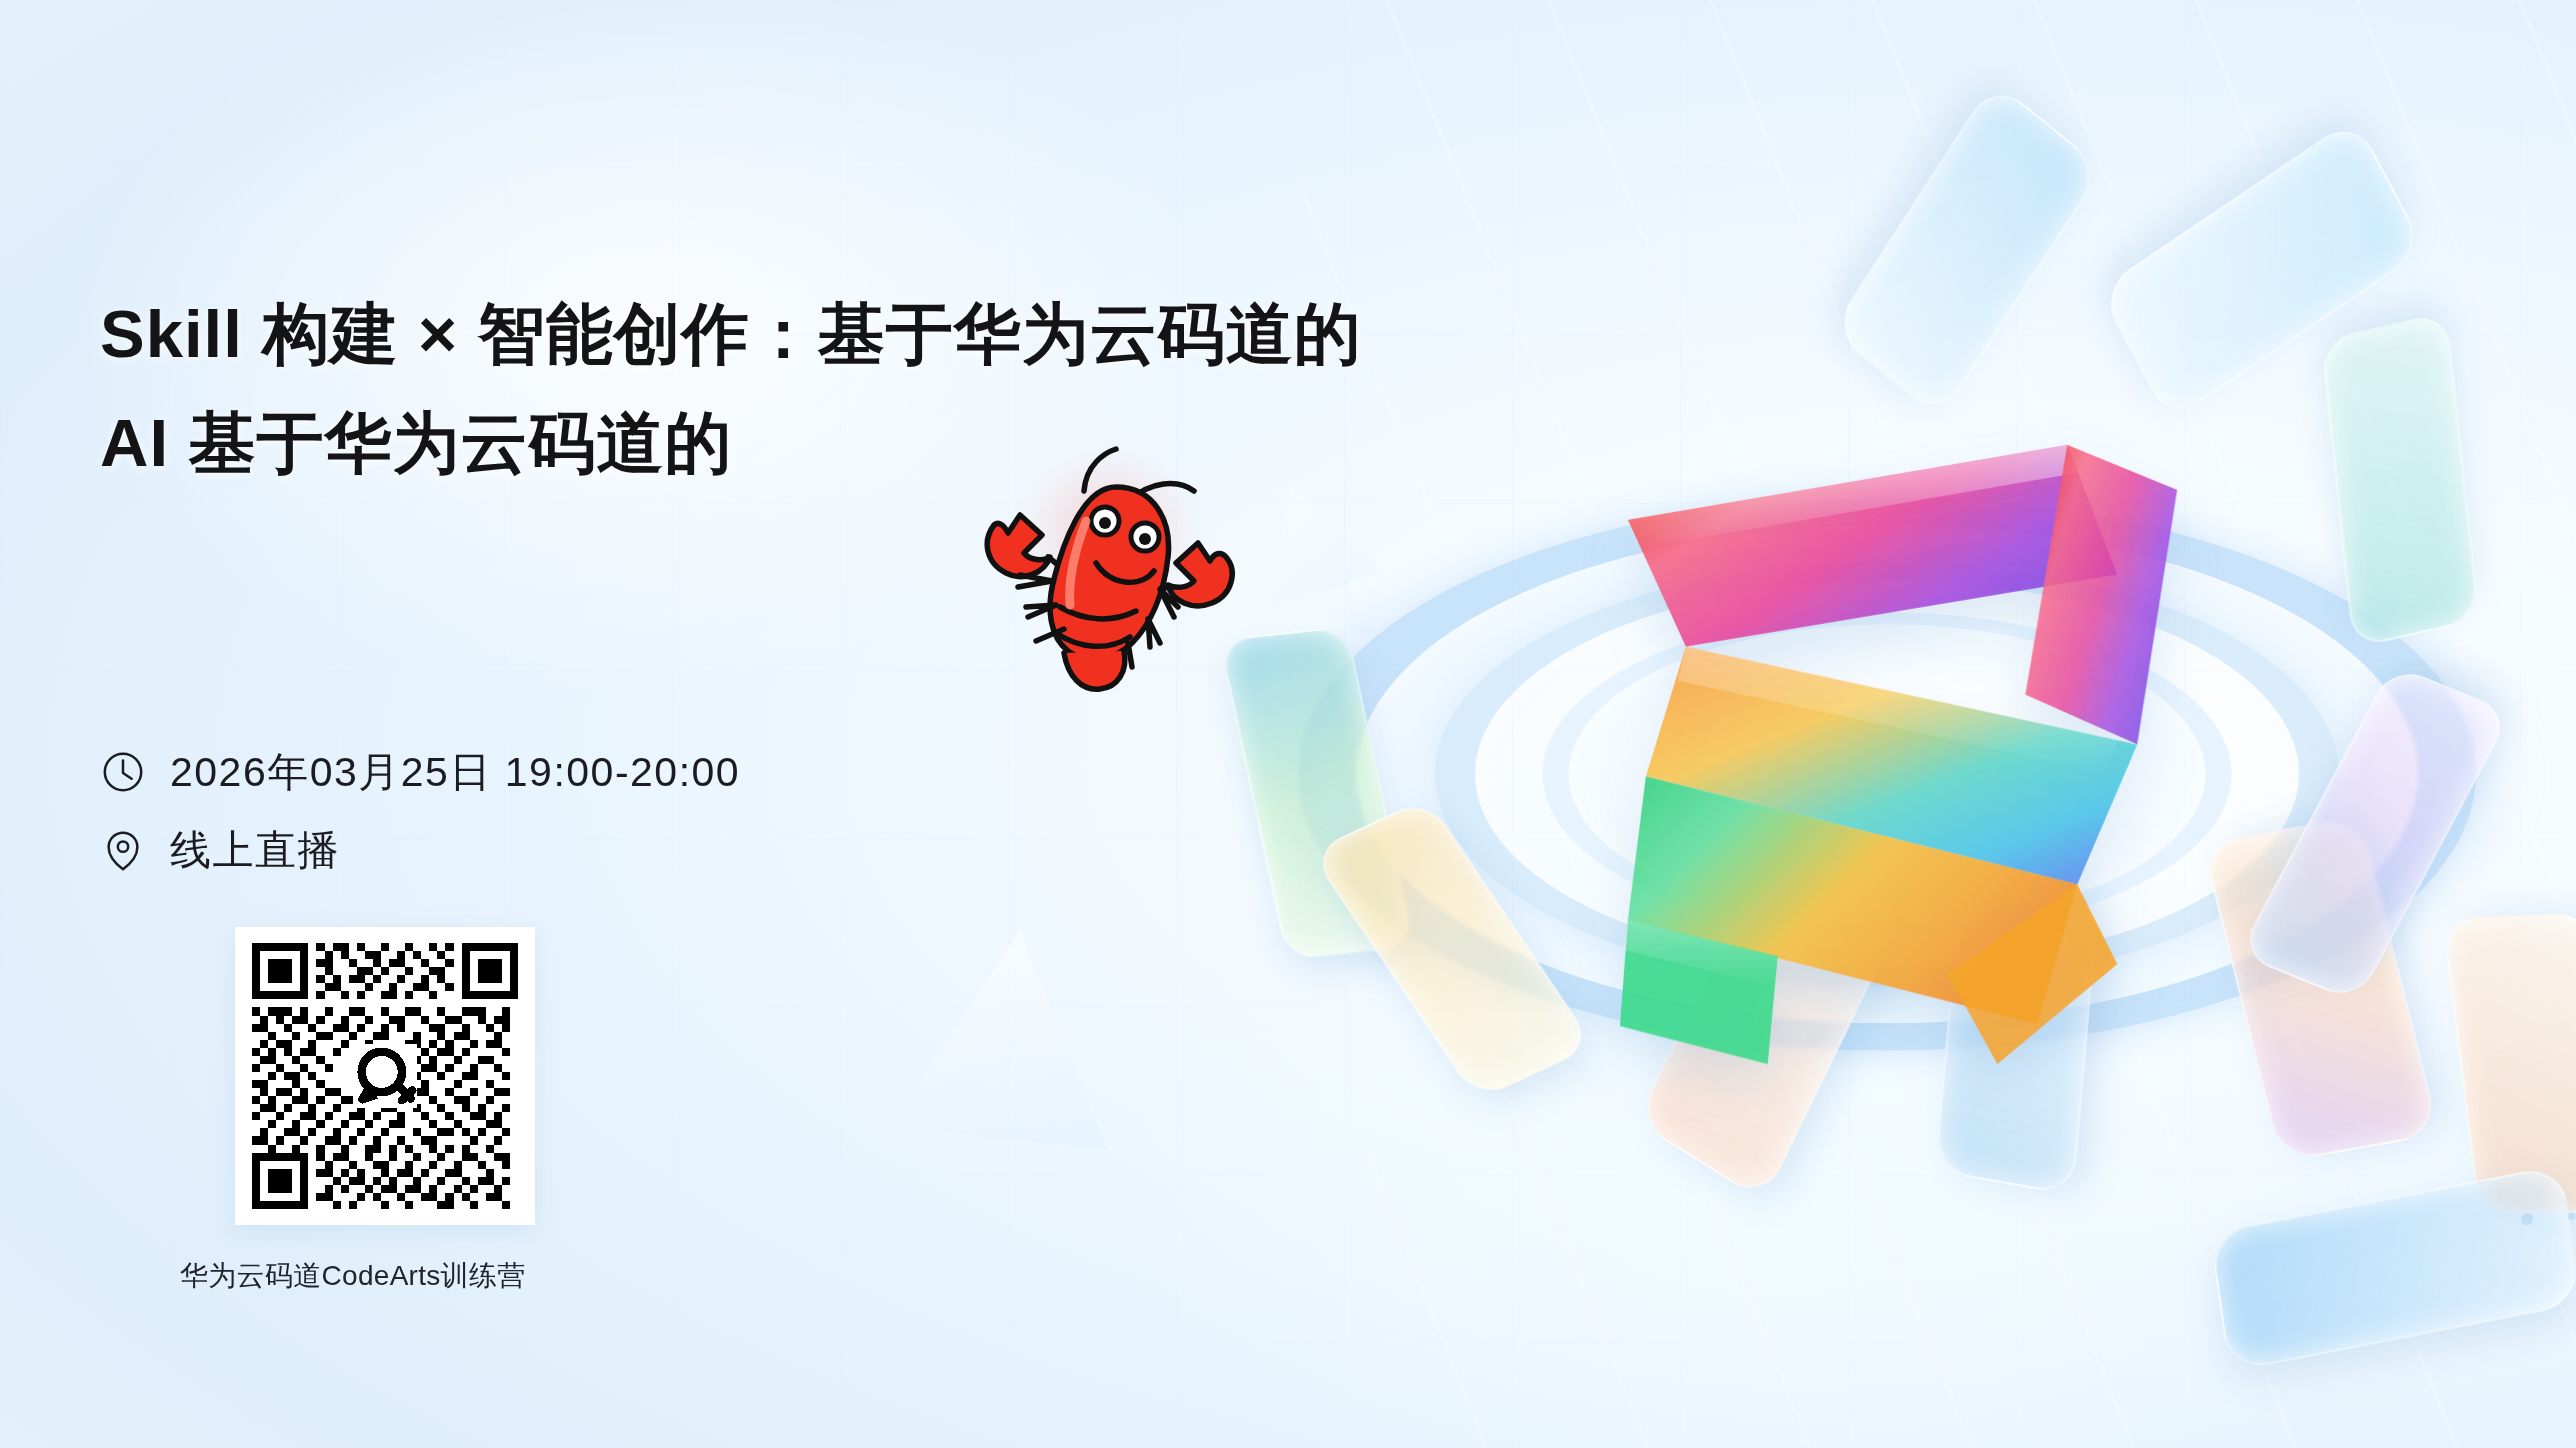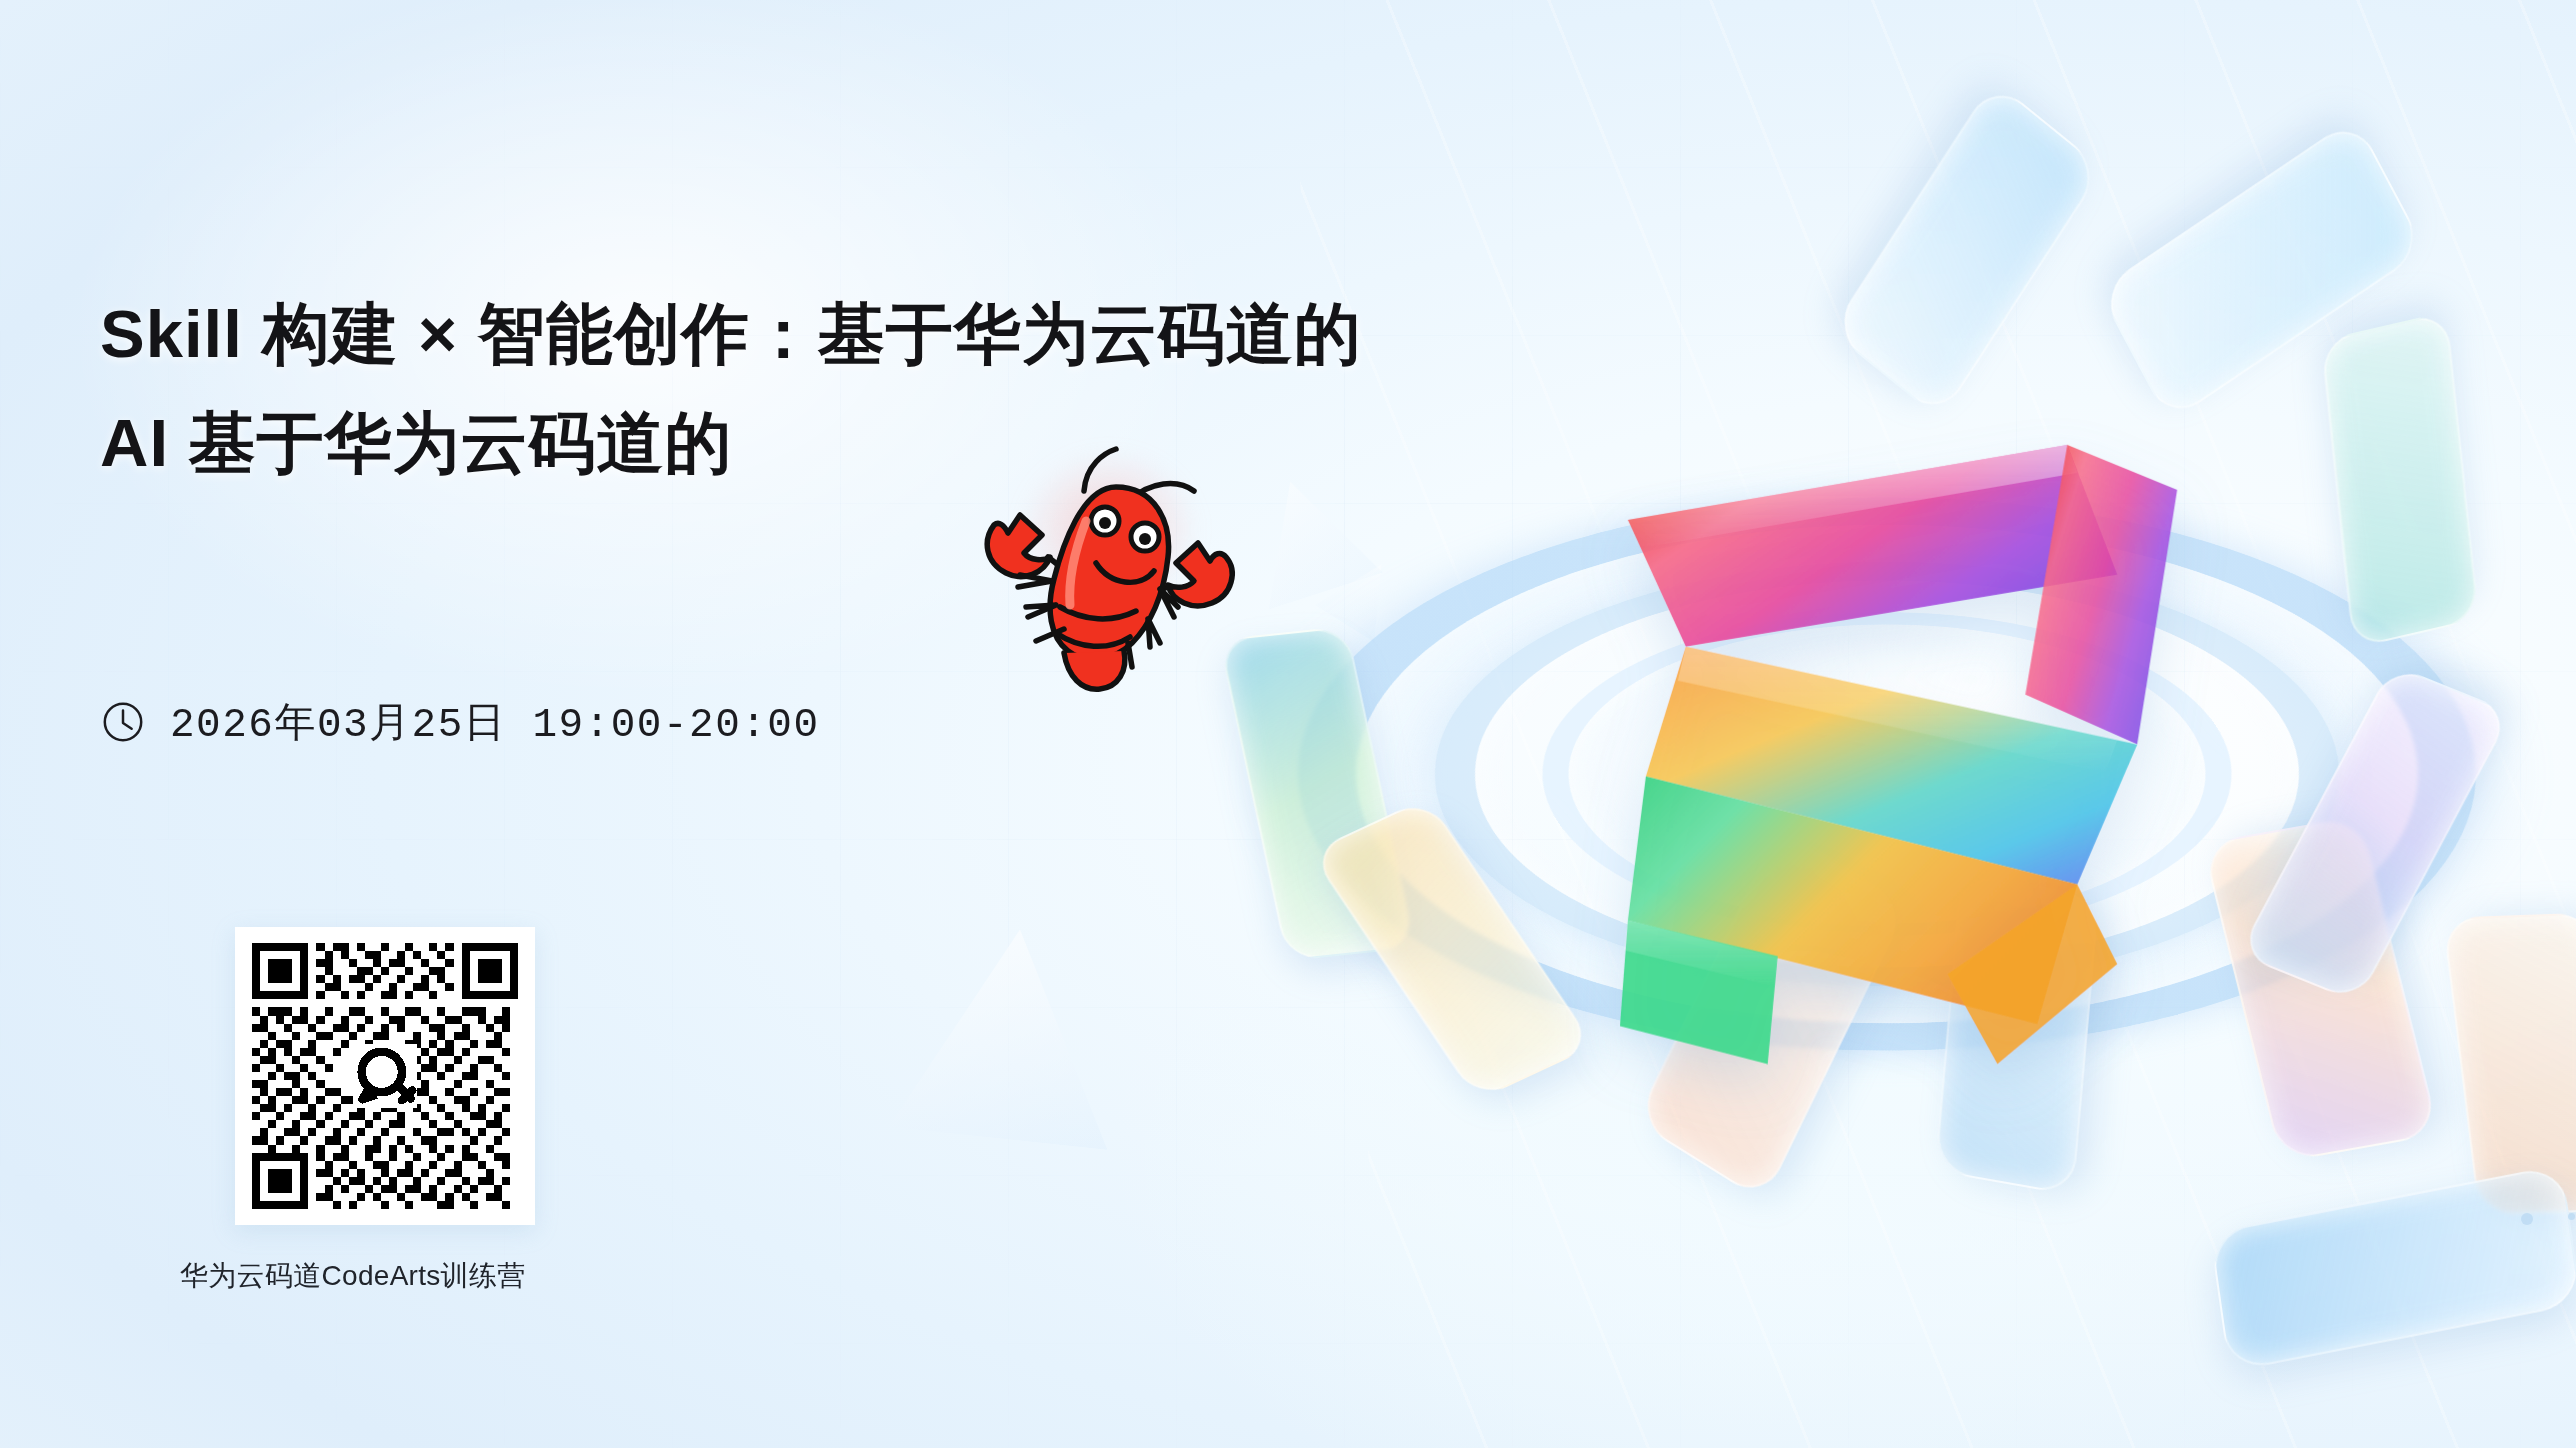--- a/index.html
+++ b/index.html
@@ -118,21 +118,21 @@
   .title-line {
     font-size:67px;
     font-weight:700;
     letter-spacing:1px;
     color:#141417;
     line-height:1.62;
     white-space:nowrap;
     text-shadow:0 2px 10px rgba(255,255,255,.85);
   }
 
-  #meta-block { position:absolute; left:100px; top:683px;font-family:Liberation Mono, monospace; }
+  #meta-block { position:absolute; left:100px; top:733px; }
   .meta-row { display:flex; align-items:center; height:78px; }
   .meta-icon { width:46px; height:46px; flex:0 0 46px; margin-right:24px; }
   .meta-icon svg { width:46px; height:46px; display:block; }
   .meta-text {
     font-size:41px; color:#1c1c20; letter-spacing:1.5px; white-space:nowrap;
   }
 
   
   #qr-block { position:absolute; left:235px; top:927px; }
   #qr-card {
@@ -254,20 +254,29 @@
       <div class="meta-row">
         <span class="meta-icon">
           <svg viewBox="0 0 48 48" fill="none" stroke="#1c1c20" stroke-width="2.6">
             <circle cx="24" cy="24" r="19"></circle>
             <path d="M24 12 L24 25 L33 31" stroke-linecap="round" stroke-linejoin="round"></path>
           </svg>
         </span>
         <span class="meta-text">2026年03月25日  19:00-20:00</span>
       </div>
 
+      <div class="meta-row">
+        <span class="meta-icon">
+          <svg viewBox="0 0 48 48" fill="none" stroke="#1c1c20" stroke-width="2.6">
+            <path d="M24 6 C32.3 6 39 12.7 39 21 C39 31.5 28.6 40.6 24 44 C19.4 40.6 9 31.5 9 21 C9 12.7 15.7 6 24 6 Z" stroke-linejoin="round"></path>
+            <circle cx="24" cy="20.5" r="5.4"></circle>
+          </svg>
+        </span>
+        <span class="meta-text">线上直播</span>
+      </div>
     </div>
 
     <div id="qr-block">
       <div id="qr-card">
         <svg viewBox="0 0 33 33" shape-rendering="crispEdges">
           <rect width="33" height="33" fill="#ffffff"></rect>
           <g fill="#000000">
 
             <rect x="0" y="0" width="7" height="7"></rect>
               <rect x="1" y="1" width="5" height="5" fill="#fff"></rect>

